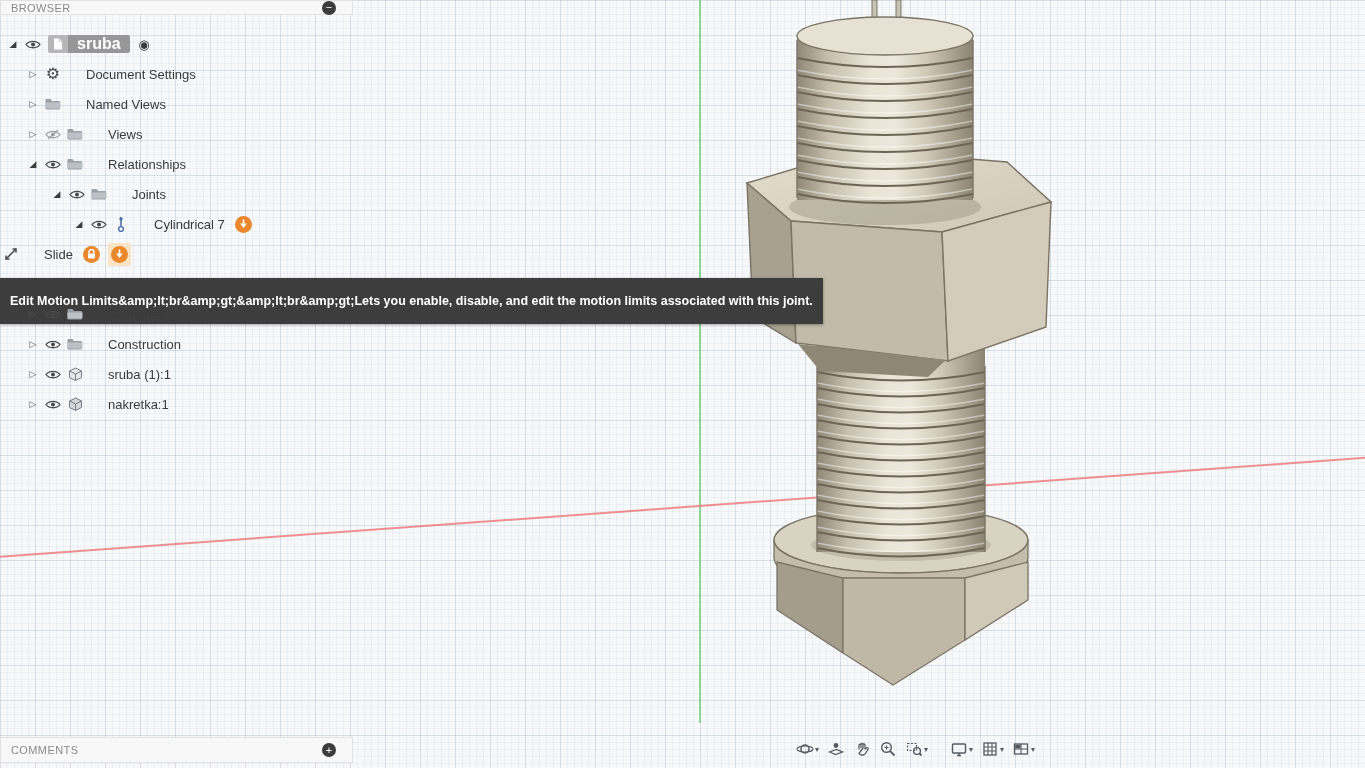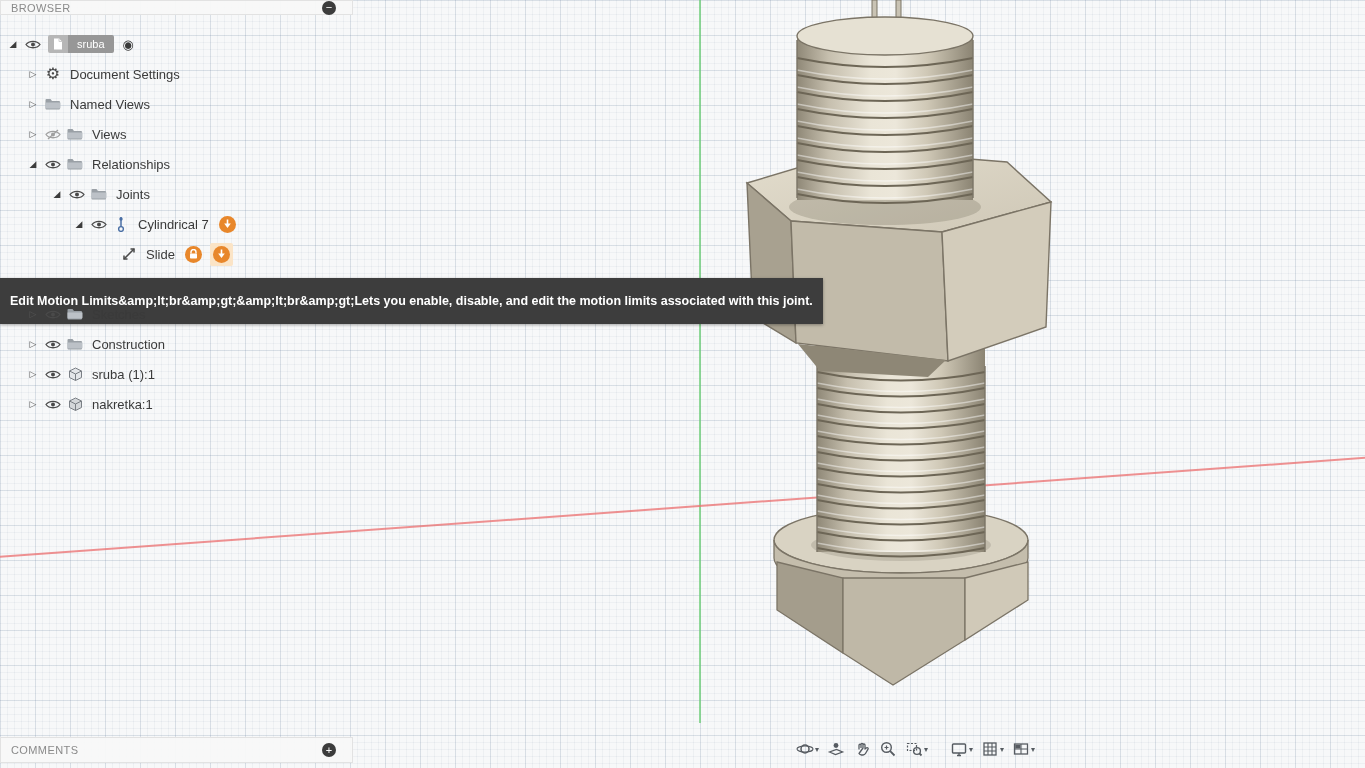--- a/index.html
+++ b/index.html
@@ -28,25 +28,25 @@
   #browser-header{top:0;}
   #comments-bar{top:737px;height:26px;gap:24px;}
   
   .tree{position:absolute;left:0;width:353px;}
   #tree-a{top:29px;}
   #tree-b{top:299px;}
   .trow{height:30px;display:flex;align-items:center;font-size:13px;color:#3a3a3a;}
   .caret{width:18px;text-align:center;font-size:9px;color:#555;flex:none;cursor:pointer;}
   .caret.exp{color:#3c3c3c;}
   .islot{width:22px;display:flex;align-items:center;justify-content:center;flex:none;}
-  .tlabel{margin-left:6px;white-space:nowrap;}
+  .tlabel{margin-left:22px;white-space:nowrap;}
   .gear{font-size:16px;color:#4a4a4a;line-height:1;}
   .chip{display:flex;align-items:center;height:18px;border-radius:2px;overflow:hidden;margin-left:4px;cursor:pointer;}
   .chip-icon{width:20px;height:18px;background:#b6b6b6;display:flex;align-items:center;justify-content:center;}
-  .chip-label{background:#979797;color:#fff;font-size:11px;padding:6px 9px;line-height:18px;}
+  .chip-label{background:#979797;color:#fff;font-size:16px;padding:6px 9px;line-height:18px;font-weight:bold;}
   .radio-glyph{font-size:13px;color:#3a3a3a;margin-left:9px;}
   .badge{width:17px;height:17px;border-radius:50%;background:#E8872B;display:flex;align-items:center;
     justify-content:center;flex:none;margin-left:10px;cursor:pointer;}
   .badge-wrap-hl{width:23px;height:23px;margin-left:8px;border-radius:2px;background:#fbe4c6;
     display:flex;align-items:center;justify-content:center;}
   .badge-wrap-hl .badge{margin-left:0;}
   
   .tooltip{position:absolute;left:0;top:278px;height:22px;line-height:22px;background:#3d3d3d;color:#ffffff;
     font-size:12.5px;font-weight:bold;padding:12px 10px;white-space:nowrap;box-shadow:0 1px 3px rgba(0,0,0,0.35);}
   
@@ -231,21 +231,21 @@
       </span>
       <span class="tlabel">Cylindrical 7</span>
       <span class="badge">
         <svg width="9" height="10" viewBox="0 0 9 10">
             <path d="M4.5,0.5 V5" stroke="#ffffff" stroke-width="1.6"></path>
             <path d="M1.2,4.5 h6.6 L4.5,9 Z" fill="#ffffff"></path>
           </svg>
       </span>
     </div>
 
-    <div class="trow" style="padding-left:118px">
+    <div class="trow" style="">
       <span class="islot">
         <svg width="16" height="16" viewBox="0 0 16 16">
             <path d="M3,13 L13,3" stroke="#4a4a4a" stroke-width="1.5"></path>
             <path d="M9.5,3 H13 V6.5 M6.5,13 H3 V9.5" fill="none" stroke="#4a4a4a" stroke-width="1.5"></path>
           </svg>
       </span>
       <span class="tlabel">Slide</span>
       <span class="badge">
         <svg width="9" height="10" viewBox="0 0 9 10">
             <path d="M2,4.5 V3 a2.5,2.5 0 0 1 5,0 V4.5" stroke="#ffffff" stroke-width="1.4" fill="none"></path>

